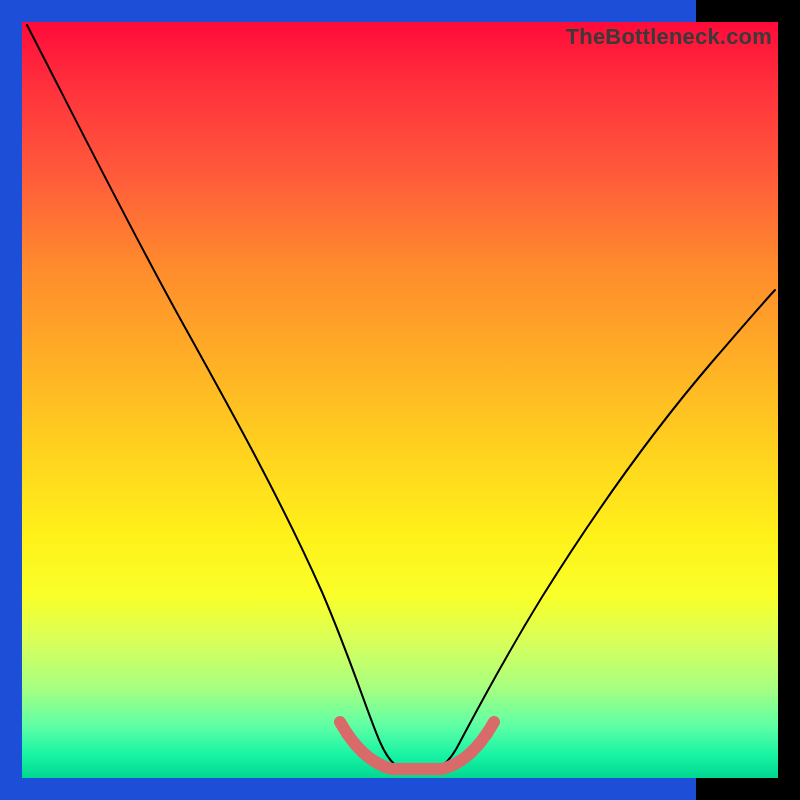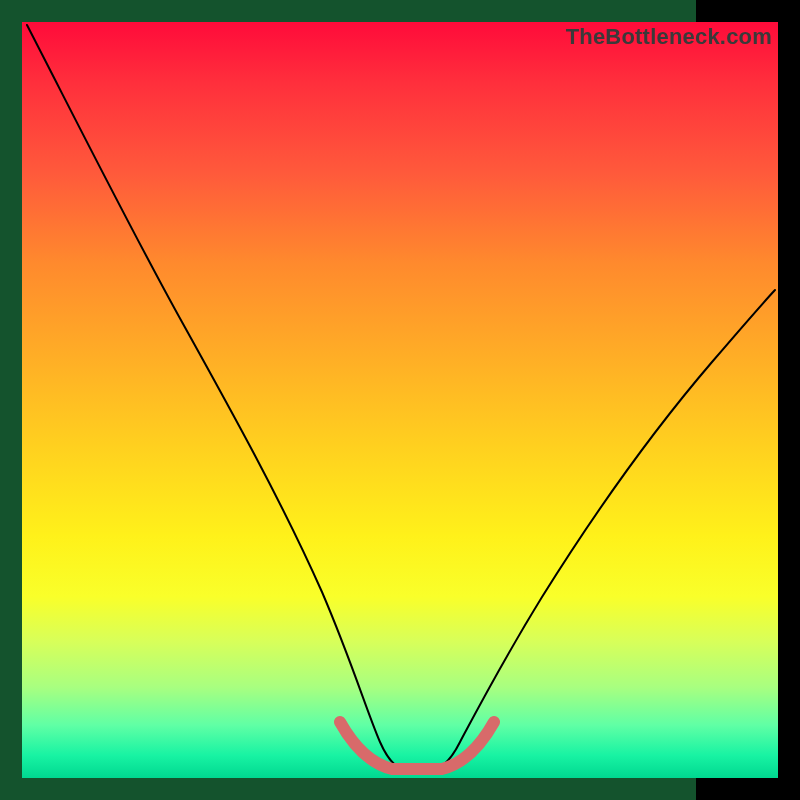--- a/index.html
+++ b/index.html
@@ -8,21 +8,21 @@
     width: 800px;
     height: 800px;
     background: #000;
     font-family: Arial, Helvetica, sans-serif;
     overflow: hidden;
   }
   .frame {
     position: relative;
     width: 696px;
     height: 800px;
-    background: #14532d;
+    background: #1d4ed8;
   }
   .plot {
     position: absolute;
     left: 22px;
     top: 22px;
     width: 756px;
     height: 756px;
     
     background: linear-gradient(
       to bottom,

